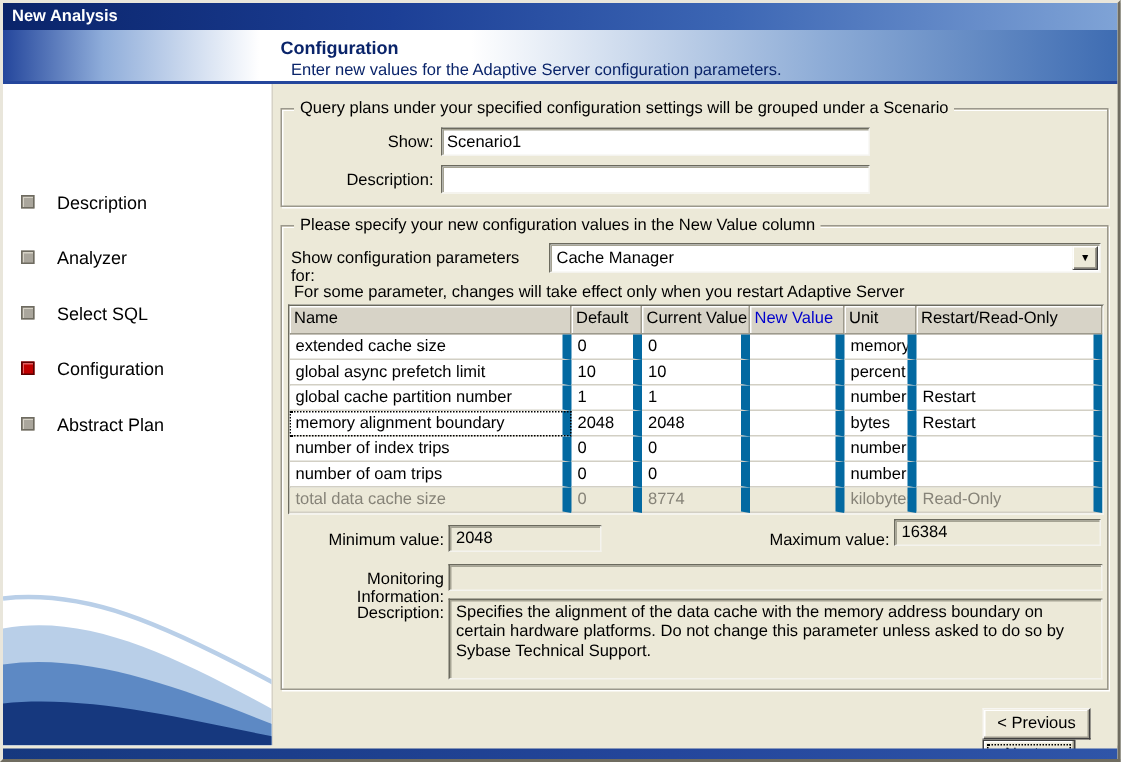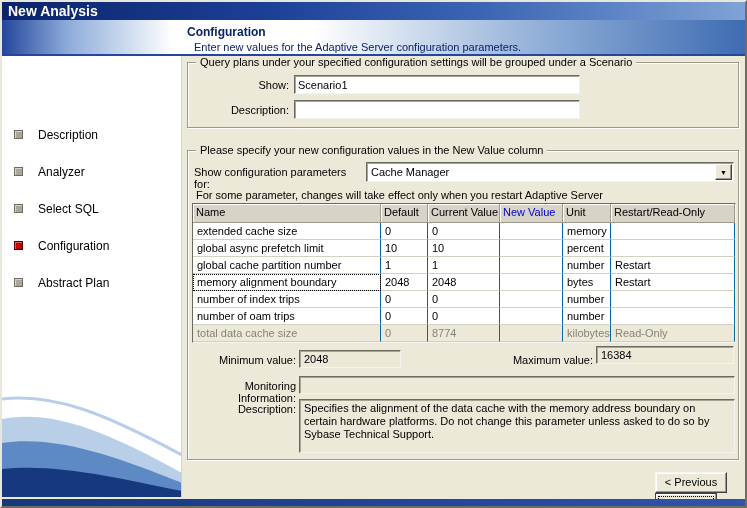--- a/index.html
+++ b/index.html
@@ -6,42 +6,42 @@
   html,body { background:#777; }
   body { font-family: "Liberation Sans", sans-serif; }
   .dialog {
     position: relative; width: 747px; height: 508px;
     border: 2px solid; border-color:#e9e6db #6f6c60 #6f6c60 #e9e6db;
     background:#ece9d8; overflow:hidden;
   }
   .titlebar {
     height:18px; display:flex; align-items:center; padding-left:6px;
     background: linear-gradient(90deg,#0a246a 0%,#1c3f96 35%,#3c66b4 65%,#7fa3d6 100%);
-    color:#fff; font-size:14px; font-weight:bold;
+    color:#fff; font-size:11px; font-weight:bold;
   }
   .header {
     height:36px; position:relative;
     background: linear-gradient(90deg,#24469c 0%,#8fadda 9%,#ffffff 23%,#ffffff 42%,#8cabd6 74%,#3e6cb2 100%);
     border-bottom:2px solid #24469c;
   }
   .header-title { position:absolute; left:185px; top:5px; font-size:12px; font-weight:bold; color:#0a246a; }
   .header-subtitle { position:absolute; left:192px; top:21px; font-size:11px; color:#0a246a; }
   .bodyarea { position:relative; height:441px; display:flex; }
   .sidebar { position:relative; width:180px; background:#ffffff; overflow:hidden; border-right:1px solid #d6d2c6; }
   .steps { padding-top:60px; }
   .step { display:flex; align-items:center; height:37px; cursor:default; }
   .step-square { width:9px; height:9px; margin:0 15px 0 12px; background:#aaa69c; border:1px solid #6e6b60;
     box-shadow: inset 1px 1px 0 #d6d2c6; }
   .step-square.active { background:#c00000; box-shadow: inset 1px 1px 0 #e06060; border-color:#5a0000; }
   .step-label { font-size:12px; color:#000; }
   .swoosh { position:absolute; left:0; bottom:0; width:180px; height:104px; display:block; }
   .main { position:relative; flex:1; background:#ece9d8; }
   .group { position:absolute; border:1px solid #9b988c; box-shadow: 1px 1px 0 #ffffff, inset 1px 1px 0 #ffffff; }
   .group-label { position:absolute; top:-7px; left:8px; background:#ece9d8; padding:0 4px; font-size:11px; color:#000; white-space:nowrap; }
-  #group-scenario { left:5px; right:6px; top:6px; height:66px; }
+  #group-scenario { left:5px; right:6px; top:16px; height:66px; }
   #group-config   { left:5px; right:6px; top:94px; height:310px; }
   .lbl { position:absolute; font-size:11px; color:#000; text-align:right; }
   .field {
     position:absolute; background:#fff; font-size:11px; padding:2px 3px; height:19px;
     border:1px solid; border-color:#6b6a5e #f4f3ee #f4f3ee #6b6a5e;
     box-shadow: inset 1px 1px 0 #a6a494; font-family:"Liberation Sans",sans-serif;
   }
   input.field { outline:none; }
   .rofield {
     position:absolute; background:#ece9d8; font-size:11px; padding:2px 4px; height:18px; color:#000;
@@ -59,21 +59,21 @@
     border:1px solid; border-color:#6b6a5e #f4f3ee #f4f3ee #6b6a5e; box-shadow: inset 1px 1px 0 #a6a494;
     overflow:hidden; }
   .thead { display:flex; height:19px; }
   .th { flex:0 0 auto; background:#d7d3c7; font-size:11px; padding:2px 3px; white-space:nowrap; overflow:hidden;
     border-right:1px solid #9d9a8d; border-bottom:1px solid #9d9a8d; box-shadow: inset 1px 1px 0 #ffffff; cursor:default; }
   .th.newvalue { color:#0000cc; }
   .th:last-child { flex:1 1 auto; }
   .tr { display:flex; height:17px; background:#fff; cursor:default; }
   .tr.ro { background:#ece9d8; color:#868378; }
   .td { flex:0 0 auto; font-size:11px; padding:2px 4px; white-space:nowrap; overflow:hidden;
-    border-right:1px solid #0369a1; border-bottom:1px solid #d2cfc4; }
+    border-right:6px solid #0369a1; border-bottom:1px solid #d2cfc4; }
   .td:last-child { flex:1 1 auto; }
   .td.focus { outline:1px dotted #000; outline-offset:-1px; }
   .btnrow { position:absolute; top:416px; height:22px; right:0; display:flex;flex-direction:column; }
   .btn {
     height:22px; background:#ece9d8; font-size:11px; color:#000; text-align:center; line-height:19px;
     border:1px solid; border-color:#f7f6f2 #404040 #404040 #f7f6f2;
     box-shadow: inset -1px -1px 0 #9d9a8d, inset 1px 1px 0 #ffffff; cursor:default; user-select:none;
     font-family:"Liberation Sans",sans-serif; padding:0;
   }
   .btn.focused { outline:1px dotted #000; outline-offset:-4px; border-color:#404040; }

